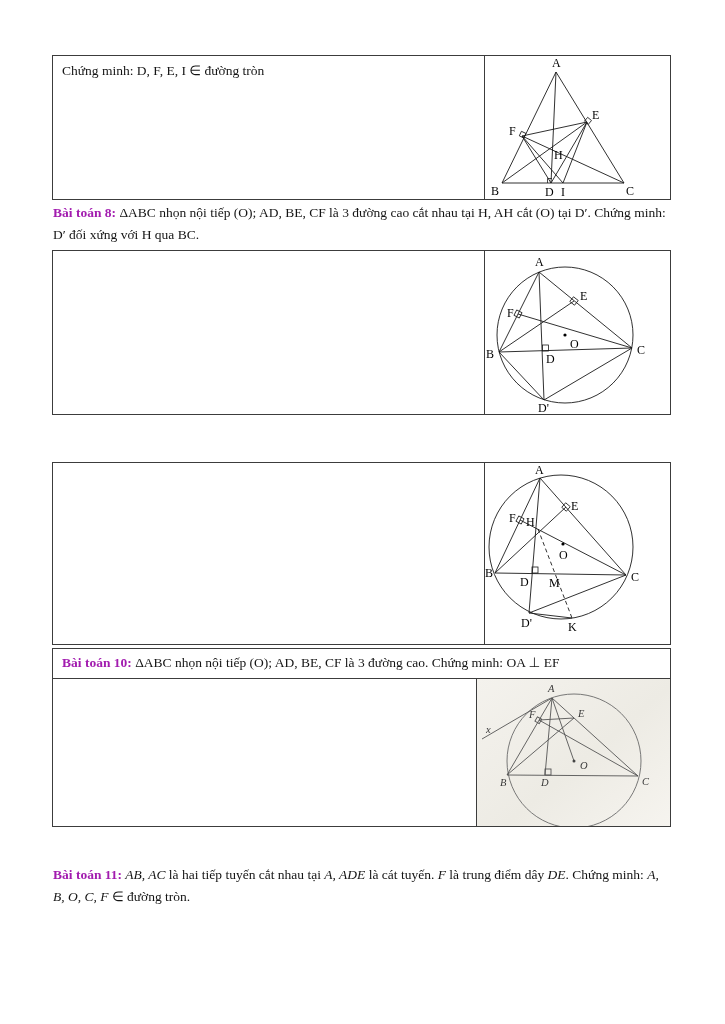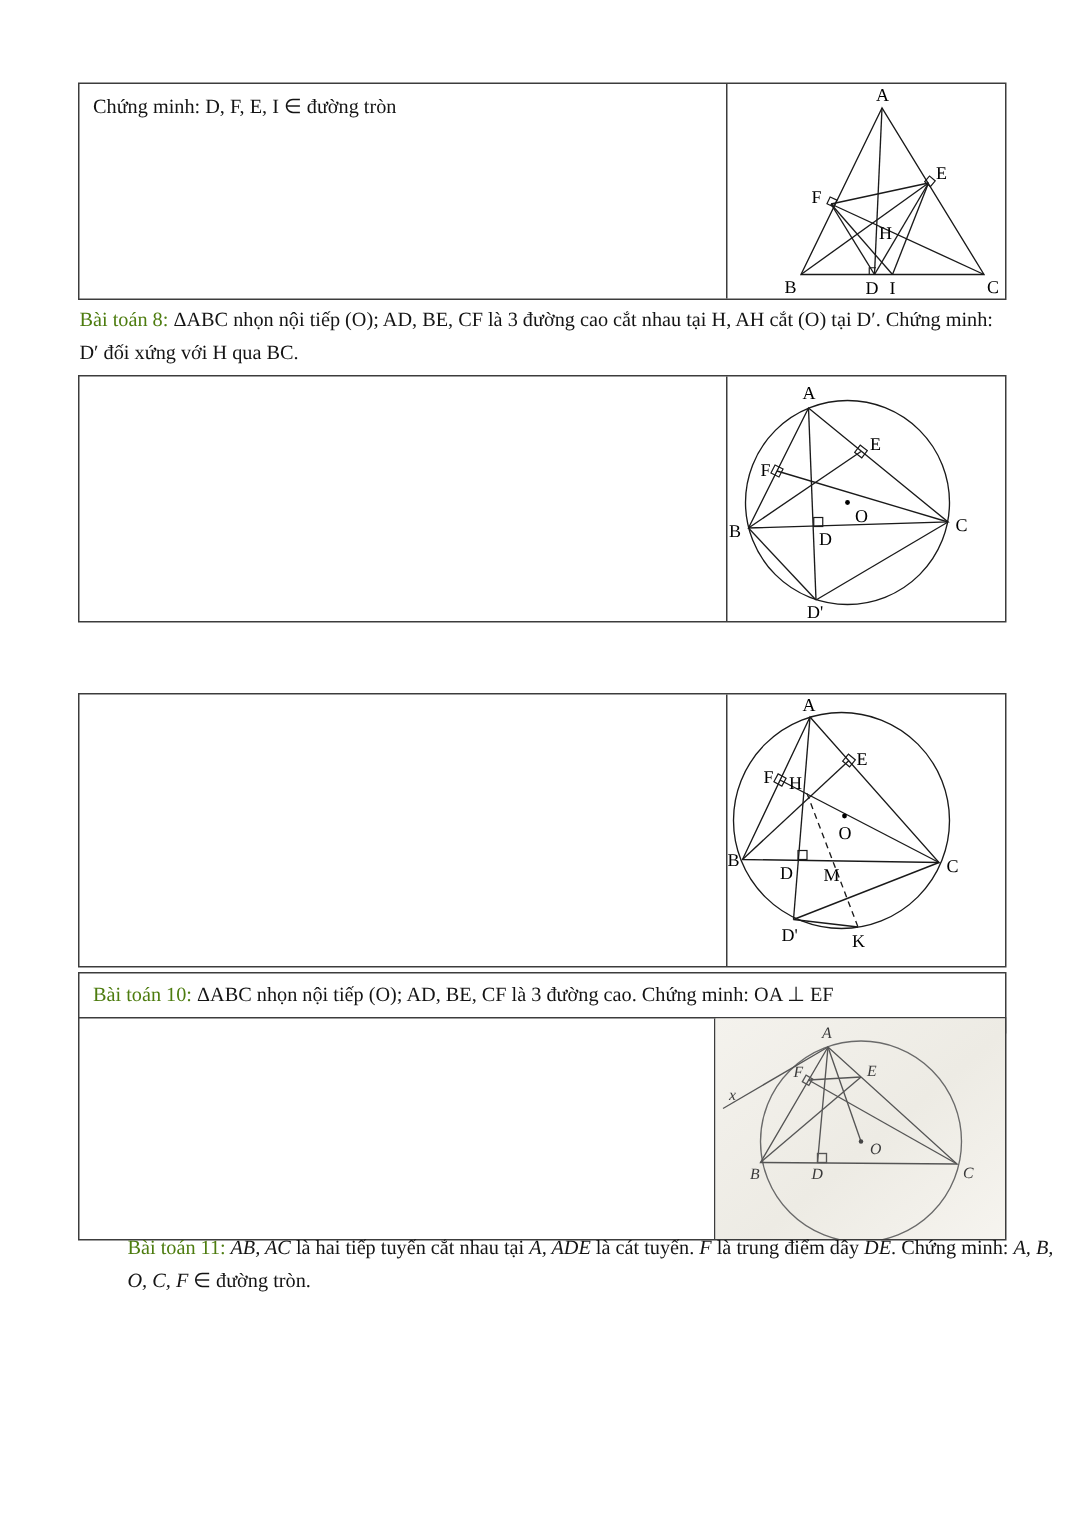--- a/index.html
+++ b/index.html
@@ -5,41 +5,41 @@
   html,body{margin:0;padding:0;background:#ffffff;}
   .page{position:relative;width:725px;height:1024px;background:#ffffff;
         font-family:"Liberation Serif",serif;color:#141414;overflow:hidden;}
   .box{position:absolute;left:52px;width:619px;border:1px solid #3c3c3c;
        background:#fff;display:flex;box-sizing:border-box;}
   .ct{width:432px;min-width:432px;border-right:1px solid #3c3c3c;
       box-sizing:border-box;padding:6px 9px;font-size:13.5px;}
   .ct5{width:424px;min-width:424px;border-right:1px solid #3c3c3c;box-sizing:border-box;}
   .cd{flex:1;position:relative;overflow:hidden;}
   .para{position:absolute;left:53px;width:618px;margin:0;font-size:13.5px;line-height:21.5px;}
-  .blabel{color:#4d7c0f;font-weight:normal;}
+  .blabel{color:#a21caf;font-weight:bold;}
   .mi{font-style:italic;}
   .stmt{margin:0;font-size:13.5px;}
   .row{position:absolute;left:52px;width:619px;border:1px solid #3c3c3c;
        box-sizing:border-box;padding:5px 9px;font-size:13.5px;background:#fff;}
   svg{display:block;position:absolute;left:0;top:0;}
   .lb{font-family:"Liberation Serif",serif;font-size:12px;fill:#000;}
   .lb4{font-family:"Liberation Serif",serif;font-size:10.5px;fill:#3a3a3a;font-style:italic;}
   .thin{stroke:#1a1a1a;stroke-width:0.9;fill:none;}
   .mark{stroke:#1a1a1a;stroke-width:0.8;fill:none;}
   .dash{stroke:#1a1a1a;stroke-width:0.9;fill:none;stroke-dasharray:4 3;}
   .scan{background:linear-gradient(140deg,#f4f2ed 0%,#edebe4 55%,#f6f4ef 100%);}
   .g4{stroke:#6a6a6a;stroke-width:0.9;fill:none;}
   .g4d{stroke:#555555;stroke-width:0.9;fill:none;}
 </style>
 </head>
 <body>
 
 <div class="page">
 
-  <div class="box" style="top:55px;height:145px;gap:32px;">
+  <div class="box" style="top:55px;height:145px;">
     <div class="ct">
       <p class="stmt">Chứng minh: D, F, E, I ∈ đường tròn</p>
     </div>
     <div class="cd">
       <svg width="185" height="143" viewBox="0 0 185 143">
         <g class="thin">
           <path d="M71,16 L17,127 L139,127 Z"></path>
           <path d="M71,16 L66,127"></path>
           <path d="M17,127 L102,66"></path>
           <path d="M139,127 L37,80"></path>
@@ -173,17 +173,17 @@
           <text class="lb4" x="52" y="39">F</text>
           <text class="lb4" x="23" y="107">B</text>
           <text class="lb4" x="64" y="107">D</text>
           <text class="lb4" x="103" y="90">O</text>
           <text class="lb4" x="165" y="106">C</text>
         </g>
       </svg>
     </div>
   </div>
 
-  <p class="para" style="top:821px;margin-left:32px;">
+  <p class="para" style="top:864px;">
     <span class="blabel">Bài toán 11:</span><span class="mi"> AB, AC</span><span> là hai tiếp tuyến cắt nhau tại </span><span class="mi">A, ADE</span><span> là cát tuyến. </span><span class="mi">F</span><span> là trung điểm dây </span><span class="mi">DE</span><span>. Chứng minh: </span><span class="mi">A, B, O, C, F</span><span> ∈ đường tròn.</span>
   </p>
 
 </div>
 
 </body></html>

